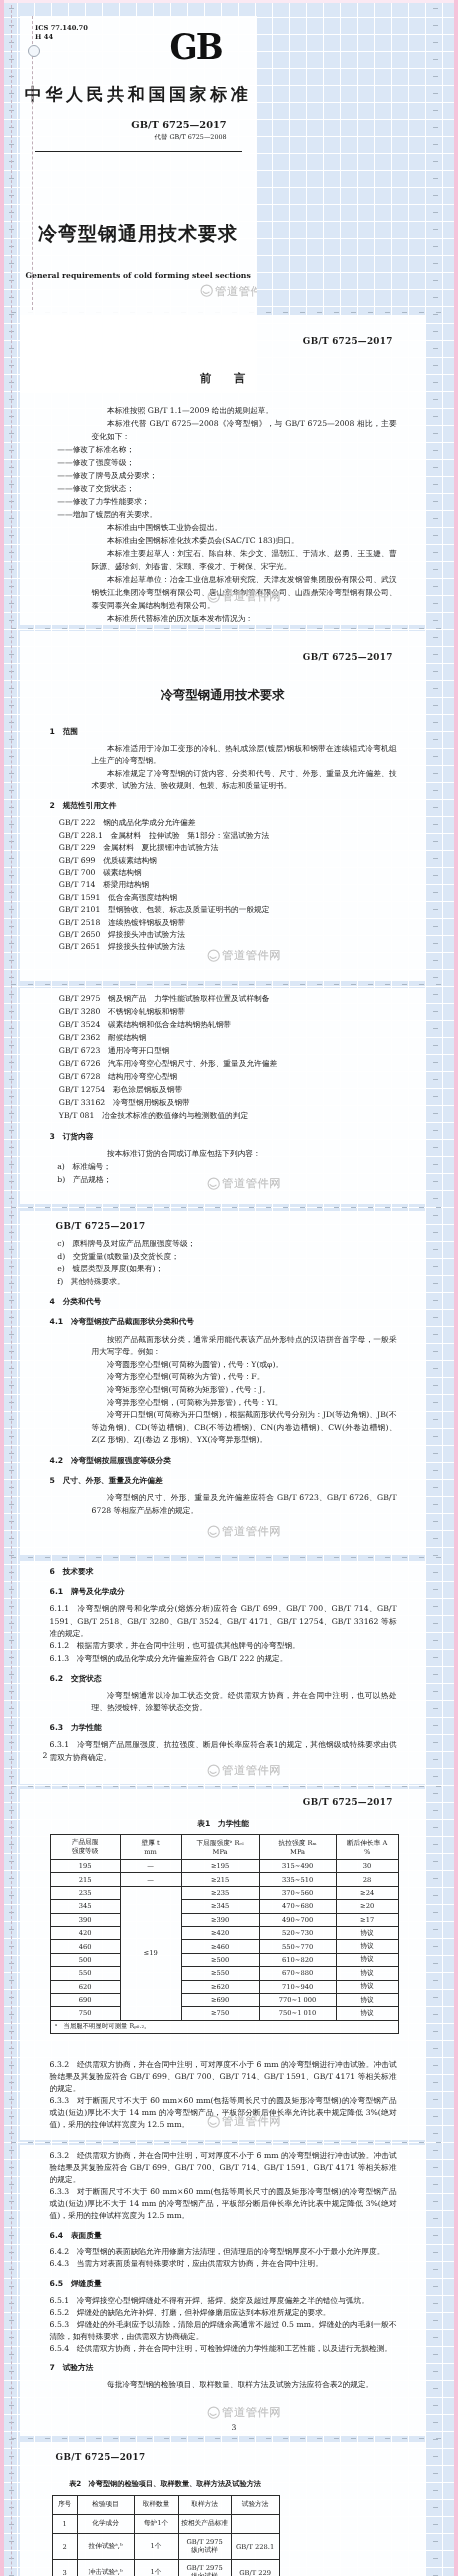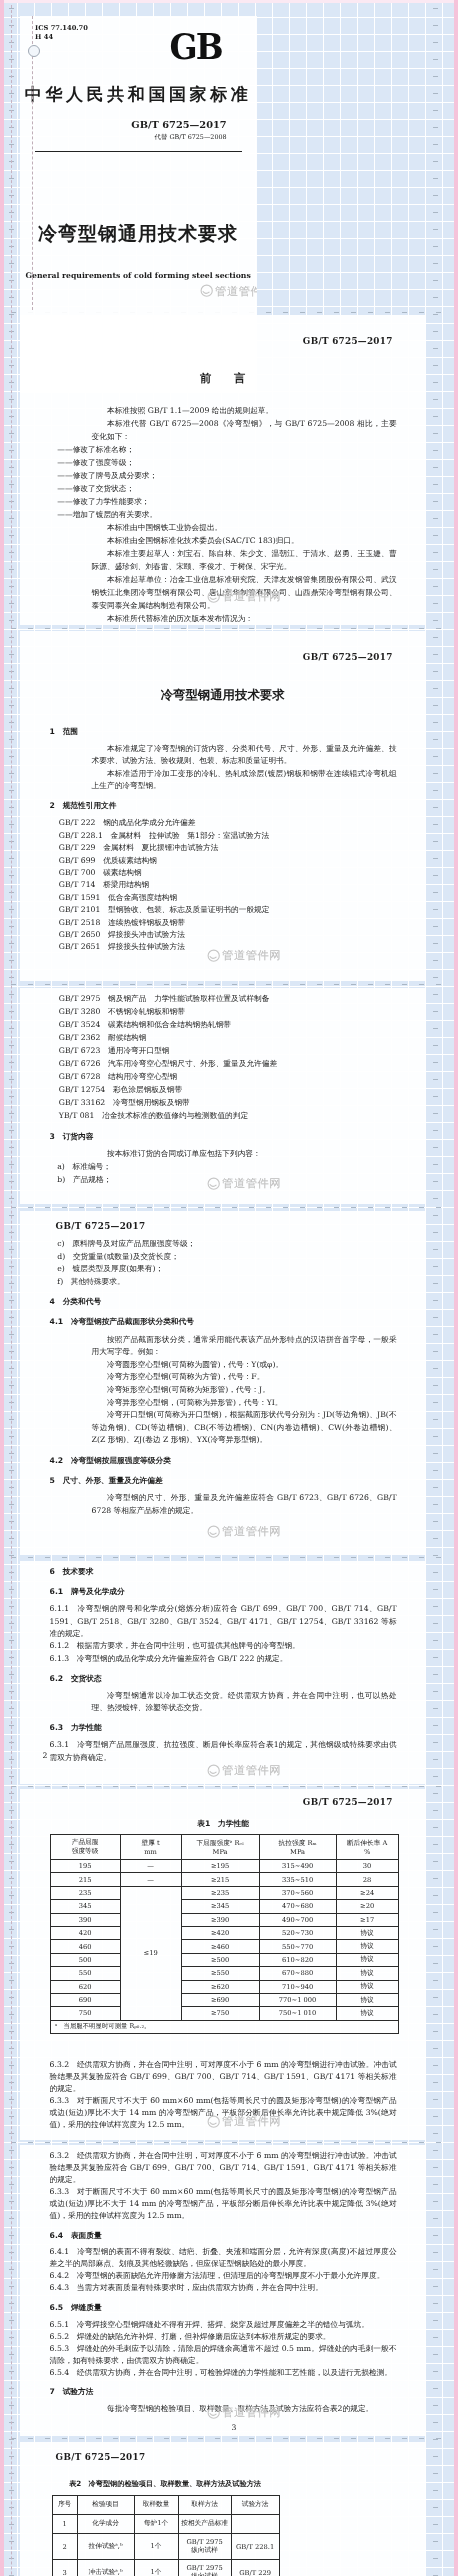--- a/index.html
+++ b/index.html
@@ -129,22 +129,22 @@
       </svg>
     <span class="wm-t">管道管件网</span>
   </div>
 </div>
 
 <div class="page" style="top:631px;height:350px;">
   <div class="hdr-r" style="top:20.6px;">GB/T 6725—2017</div>
   <div class="big-title" style="top:56px;font-size:12.4px;">冷弯型钢通用技术要求</div>
   <div class="flow" style="top:94px;line-height:12.4px;">
     <p class="h6 first">1　范围</p>
+    <p class="ind">本标准适用于冷加工变形的冷轧、热轧或涂层(镀层)钢板和钢带在连续辊式冷弯机组上生产的冷弯型钢。</p>
     <p class="ind">本标准规定了冷弯型钢的订货内容、分类和代号、尺寸、外形、重量及允许偏差、技术要求、试验方法、验收规则、包装、标志和质量证明书。</p>
-    <p class="ind">本标准适用于冷加工变形的冷轧、热轧或涂层(镀层)钢板和钢带在连续辊式冷弯机组上生产的冷弯型钢。</p>
     <p class="h6">2　规范性引用文件</p>
     <p class="ref">GB/T 222　钢的成品化学成分允许偏差</p>
     <p class="ref">GB/T 228.1　金属材料　拉伸试验　第1部分：室温试验方法</p>
     <p class="ref">GB/T 229　金属材料　夏比摆锤冲击试验方法</p>
     <p class="ref">GB/T 699　优质碳素结构钢</p>
     <p class="ref">GB/T 700　碳素结构钢</p>
     <p class="ref">GB/T 714　桥梁用结构钢</p>
     <p class="ref">GB/T 1591　低合金高强度结构钢</p>
     <p class="ref">GB/T 2101　型钢验收、包装、标志及质量证明书的一般规定</p>
     <p class="ref">GB/T 2518　连续热镀锌钢板及钢带</p>
@@ -352,21 +352,20 @@
       </svg>
     <span class="wm-t">管道管件网</span>
   </div>
 </div>
 
 <div class="page" style="top:2145px;height:291px;">
   <div class="flow" style="top:5.2px;line-height:12px;">
     <p>6.3.2　经供需双方协商，并在合同中注明，可对厚度不小于 6 mm 的冷弯型钢进行冲击试验。冲击试验结果及其复验应符合 GB/T 699、GB/T 700、GB/T 714、GB/T 1591、GB/T 4171 等相关标准的规定。</p>
     <p>6.3.3　对于断面尺寸不大于 60 mm×60 mm(包括等周长尺寸的圆及矩形冷弯型钢)的冷弯型钢产品或边(短边)厚比不大于 14 mm 的冷弯型钢产品，平板部分断后伸长率允许比表中规定降低 3%(绝对值)，采用的拉伸试样宽度为 12.5 mm。</p>
     <p class="h6">6.4　表面质量</p>
-    <p>6.4.1　冷弯型钢的表面不得有裂纹、结疤、折叠、夹渣和端面分层，允许有深度(高度)不超过厚度公差之半的局部麻点、划痕及其他轻微缺陷，但应保证型钢缺陷处的最小厚度。</p>
     <p>6.4.2　冷弯型钢的表面缺陷允许用修磨方法清理，但清理后的冷弯型钢厚度不小于最小允许厚度。</p>
     <p>6.4.3　当需方对表面质量有特殊要求时，应由供需双方协商，并在合同中注明。</p>
     <p class="h6">6.5　焊缝质量</p>
     <p>6.5.1　冷弯焊接空心型钢焊缝处不得有开焊、搭焊、烧穿及超过厚度偏差之半的错位与弧坑。</p>
     <p>6.5.2　焊缝处的缺陷允许补焊、打磨，但补焊修磨后应达到本标准所规定的要求。</p>
     <p>6.5.3　焊缝处的外毛刺应予以清除，清除后的焊缝余高通常不超过 0.5 mm。焊缝处的内毛刺一般不清除，如有特殊要求，由供需双方协商确定。</p>
     <p>6.5.4　经供需双方协商，并在合同中注明，可检验焊缝的力学性能和工艺性能，以及进行无损检测。</p>
     <p class="h6">7　试验方法</p>
     <p class="ind">每批冷弯型钢的检验项目、取样数量、取样方法及试验方法应符合表2的规定。</p>
   </div>

